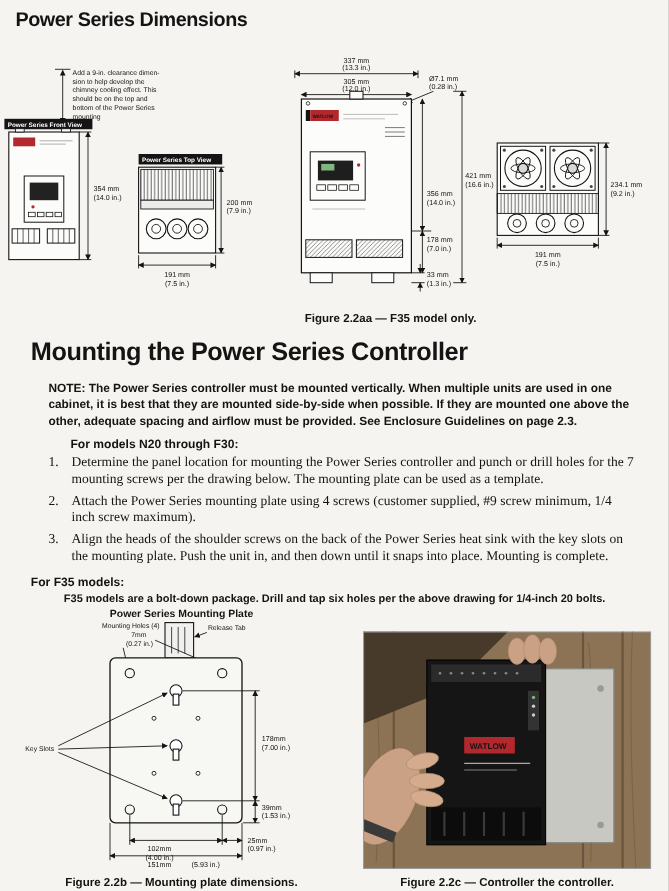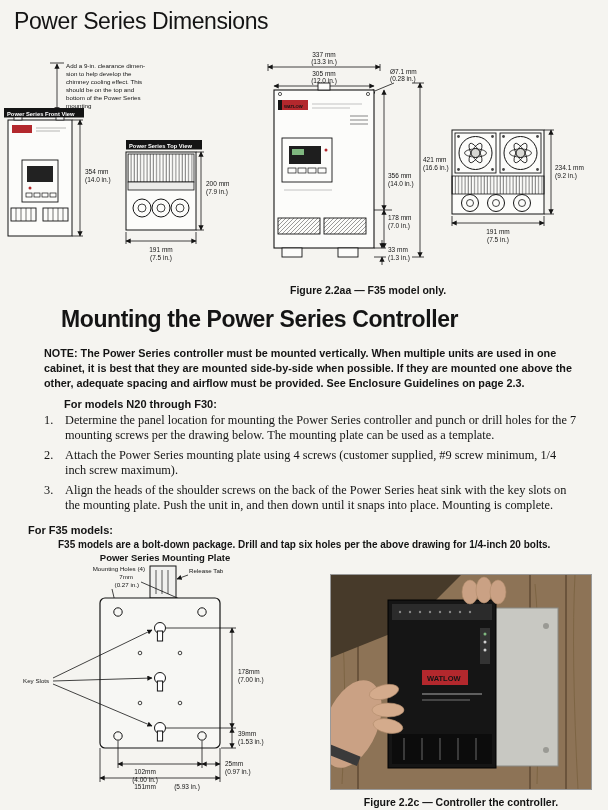--- a/index.html
+++ b/index.html
@@ -3,21 +3,21 @@
 <meta charset="utf-8">
 <style>
   * { margin:0; padding:0; box-sizing:border-box; }
   html,body { background:#9a9a9a; }
   .page {
     position:relative; width:608px; height:810px; margin:0 auto;
     background:#f5f4f0; color:#141414; overflow:hidden;
     font-family:"Liberation Sans", sans-serif;
   }
   .abs { position:absolute; }
-  .h1 { font-size:23px; font-weight:normal; letter-spacing:-0.4px; }
+  .h1 { font-size:18px; font-weight:bold; letter-spacing:-0.4px; }
   .h2 { font-size:23px; font-weight:bold; letter-spacing:-0.4px; }
   .caption { font-size:10.5px; font-weight:bold; }
   .note { font-size:10.8px; font-weight:bold; line-height:1.4; }
   .bold-head { font-size:11px; font-weight:bold; }
   .f35-text { font-size:10px; font-weight:bold; }
   .steps { font-family:"Liberation Serif", serif; font-size:12.3px; line-height:1.22; }
   .step { display:flex; margin-bottom:5px; }
   .step-num { width:21px; flex:0 0 21px; }
   .step-text { flex:1; }
   svg text { font-family:"Liberation Sans", sans-serif; fill:#141414; }
@@ -257,23 +257,23 @@
     <text class="dim" x="107" y="52">(9.2 in.)</text>
     <g stroke="#141414" stroke-width="0.8" fill="none">
       <line x1="4" y1="90" x2="4" y2="100"></line>
       <line x1="96" y1="90" x2="96" y2="100"></line>
       <line x1="4" y1="97" x2="96" y2="97" marker-start="url(#arrR)" marker-end="url(#arrR)"></line>
     </g>
     <text class="dim" x="50" y="108" text-anchor="middle">191 mm</text>
     <text class="dim" x="50" y="116" text-anchor="middle">(7.5 in.)</text>
   </svg>
 
-  <div class="abs caption" style="left:276px; top:284px;padding-left:14px;">Figure 2.2aa — F35 model only.</div>
-
-  <div class="abs h2" style="left:28px; top:306px;margin-left:33px;">Mounting the Power Series Controller</div>
+  <div class="abs caption" style="left:263px; top:284px;padding-left:14px;">Figure 2.2aa — F35 model only.</div>
+
+  <div class="abs h2" style="left:28px; top:306px;">Mounting the Power Series Controller</div>
 
   <div class="abs note" style="left:44px; top:346px; width:534px;">NOTE: The Power Series controller must be mounted vertically. When multiple units are used in one cabinet, it is best that they are mounted side-by-side when possible. If they are mounted one above the other, adequate spacing and airflow must be provided. See Enclosure Guidelines on page 2.3.</div>
 
   <div class="abs bold-head" style="left:28px; top:398px;padding-left:36px;">For models N20 through F30:</div>
 
   <div class="abs steps" style="left:44px; top:413px; width:536px;">
     <div class="step">
       <span class="step-num">1.</span>
       <span class="step-text">Determine the panel location for mounting the Power Series controller and punch or drill holes for the 7 mounting screws per the drawing below. The mounting plate can be used as a template.</span>
     </div>
@@ -418,15 +418,16 @@
       <ellipse cx="54" cy="118" rx="15" ry="7" fill="#d4ab8c" stroke="#b08b6b" stroke-width="0.6" transform="rotate(-14 54 118)"></ellipse>
       <ellipse cx="58" cy="136" rx="16" ry="7" fill="#d4ab8c" stroke="#b08b6b" stroke-width="0.6"></ellipse>
       <ellipse cx="58" cy="152" rx="15" ry="7" fill="#d4ab8c" stroke="#b08b6b" stroke-width="0.6" transform="rotate(10 58 152)"></ellipse>
       <ellipse cx="140" cy="18" rx="8" ry="12" fill="#caa184" stroke="#b08b6b" stroke-width="0.6"></ellipse>
       <ellipse cx="154" cy="16" rx="8" ry="13" fill="#caa184" stroke="#b08b6b" stroke-width="0.6"></ellipse>
       <ellipse cx="168" cy="18" rx="8" ry="12" fill="#caa184" stroke="#b08b6b" stroke-width="0.6"></ellipse>
     </g>
     <rect x="0.5" y="0.5" width="261" height="215" fill="none" stroke="#999999"></rect>
   </svg>
 
+  <div class="abs caption" style="left:15px; top:796px; width:300px; text-align:center;">Figure 2.2b — Mounting plate dimensions.</div>
   <div class="abs caption" style="left:330px; top:796px; width:262px; text-align:center;">Figure 2.2c — Controller the controller.</div>
 
 </div>
 
 </body></html>

